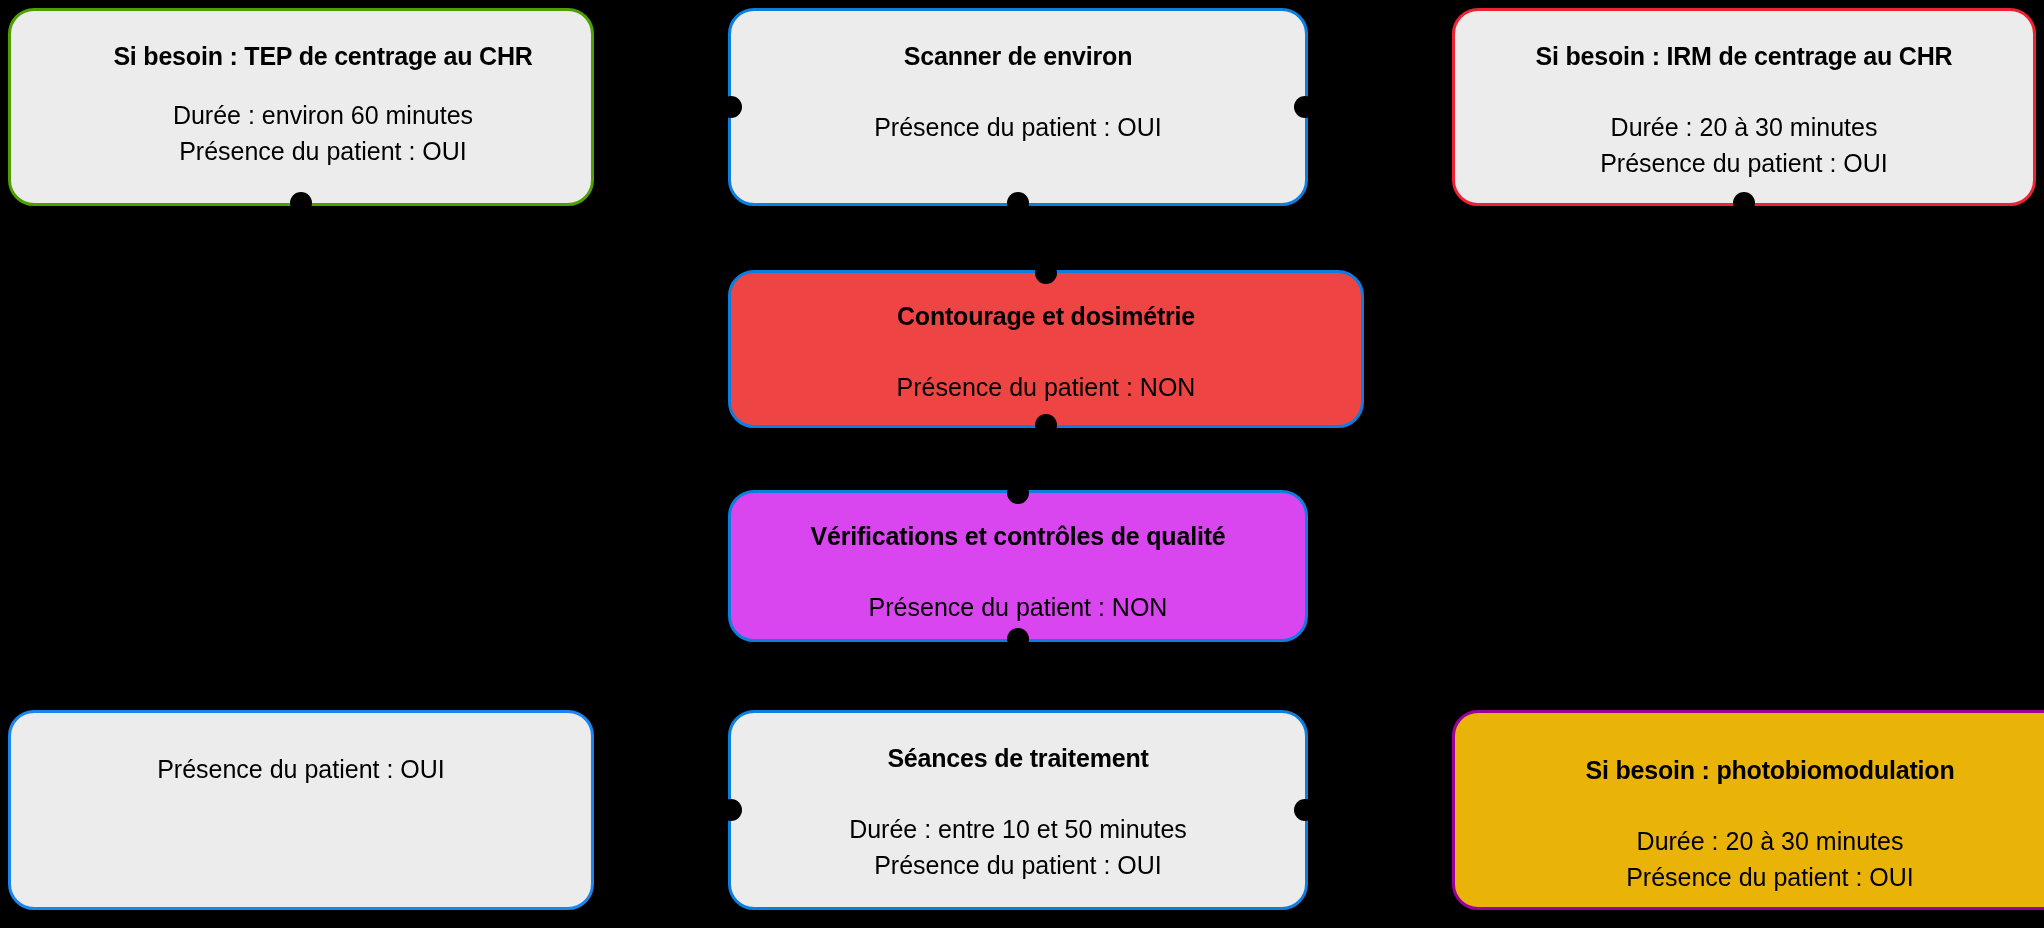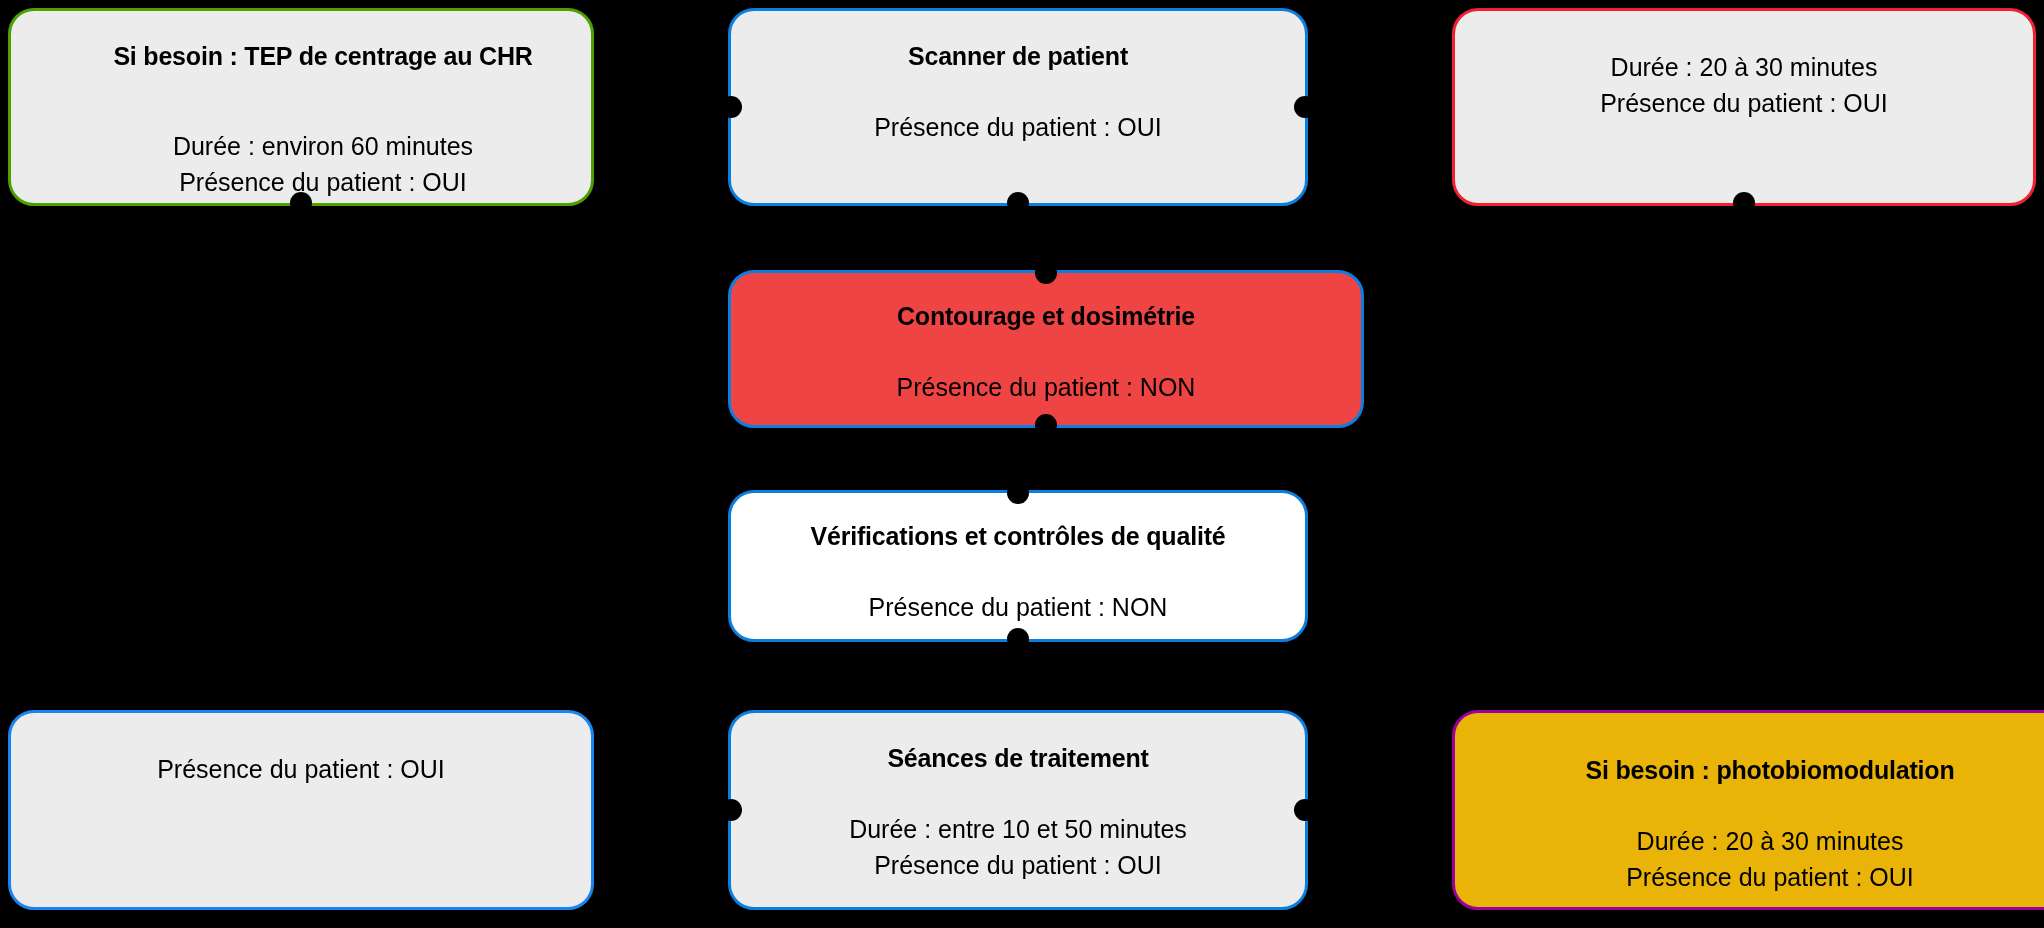--- a/index.html
+++ b/index.html
@@ -79,51 +79,52 @@
     right: -11px;
     transform: translateY(-50%);
   }
 </style>
 </head>
 <body>
 
 <div id="flow-canvas" style="width: 2044px; height: 928px; background: rgb(0, 0, 0);">
     <div class="flow-node" style="left: 8px; top: 8px; width: 586px; height: 198px; border-color: rgb(78, 160, 0); background: rgb(236, 236, 236); padding-left: 44px;">
       <div class="node-title" style="margin-top: 30px;">Si besoin : TEP de centrage au CHR</div>
-      <div class="node-lines" style="margin-top: 57px;">
+      <div class="node-lines" style="margin-top: 26px;">
         <span class="node-line">Durée : environ 60 minutes</span>
         <span class="node-line">Présence du patient : OUI</span>
       </div>
       <span class="handle h-bottom" style="background: rgb(0, 0, 0);"></span>
     </div>
     <div class="flow-node" style="left: 728px; top: 8px; width: 580px; height: 198px; border-color: rgb(11, 127, 224); background: rgb(236, 236, 236);">
-      <div class="node-title" style="margin-top: 30px;">Scanner de patient</div>
+      <div class="node-title" style="margin-top: 30px;">Scanner de environ</div>
       <div class="node-lines" style="margin-top: 38px;">
         <span class="node-line">Présence du patient : OUI</span>
       </div>
       <span class="handle h-left" style="background: rgb(0, 0, 0);"></span>
       <span class="handle h-right" style="background: rgb(0, 0, 0);"></span>
       <span class="handle h-bottom" style="background: rgb(0, 0, 0);"></span>
     </div>
     <div class="flow-node" style="left: 1452px; top: 8px; width: 584px; height: 198px; border-color: rgb(238, 34, 51); background: rgb(236, 236, 236);">
+      <div class="node-title" style="margin-top: 30px;">Si besoin : IRM de centrage au CHR</div>
       <div class="node-lines" style="margin-top: 38px;">
         <span class="node-line">Durée : 20 à 30 minutes</span>
         <span class="node-line">Présence du patient : OUI</span>
       </div>
       <span class="handle h-bottom" style="background: rgb(0, 0, 0);"></span>
     </div>
     <div class="flow-node" style="left: 728px; top: 270px; width: 636px; height: 158px; border-color: rgb(11, 127, 224); background: #ef4444;">
       <div class="node-title" style="margin-top: 28px;">Contourage et dosimétrie</div>
       <div class="node-lines" style="margin-top: 38px;">
         <span class="node-line">Présence du patient : NON</span>
       </div>
       <span class="handle h-top" style="background: rgb(0, 0, 0);"></span>
       <span class="handle h-bottom" style="background: rgb(0, 0, 0);"></span>
     </div>
-    <div class="flow-node" style="left: 728px; top: 490px; width: 580px; height: 152px; border-color: rgb(11, 127, 224); background: #ffffff;">
+    <div class="flow-node" style="left: 728px; top: 490px; width: 580px; height: 152px; border-color: rgb(11, 127, 224); background: #d946ef;">
       <div class="node-title" style="margin-top: 28px;">Vérifications et contrôles de qualité</div>
       <div class="node-lines" style="margin-top: 38px;">
         <span class="node-line">Présence du patient : NON</span>
       </div>
       <span class="handle h-top" style="background: rgb(0, 0, 0);"></span>
       <span class="handle h-bottom" style="background: rgb(0, 0, 0);"></span>
     </div>
     <div class="flow-node" style="left: 8px; top: 710px; width: 586px; height: 200px; border-color: rgb(26, 133, 240); background: rgb(236, 236, 236);">
       <div class="node-lines" style="margin-top: 38px;">
         <span class="node-line">Présence du patient : OUI</span>

